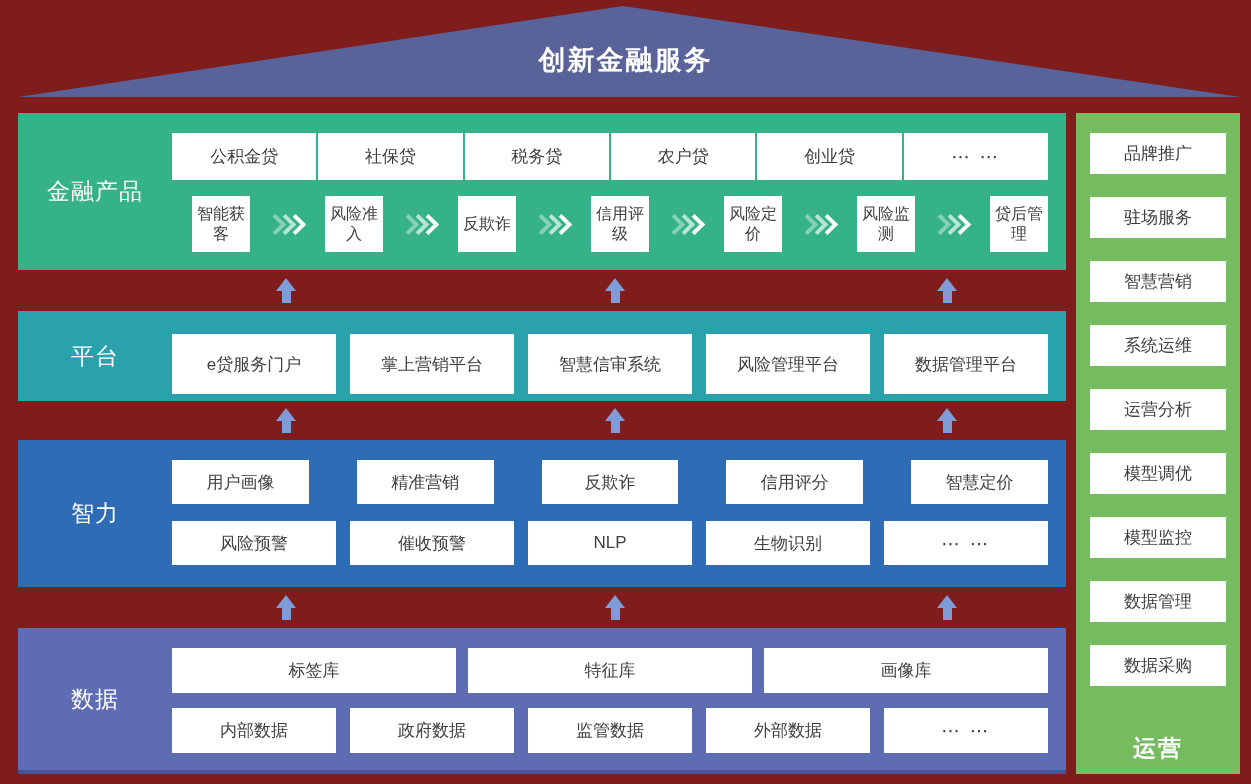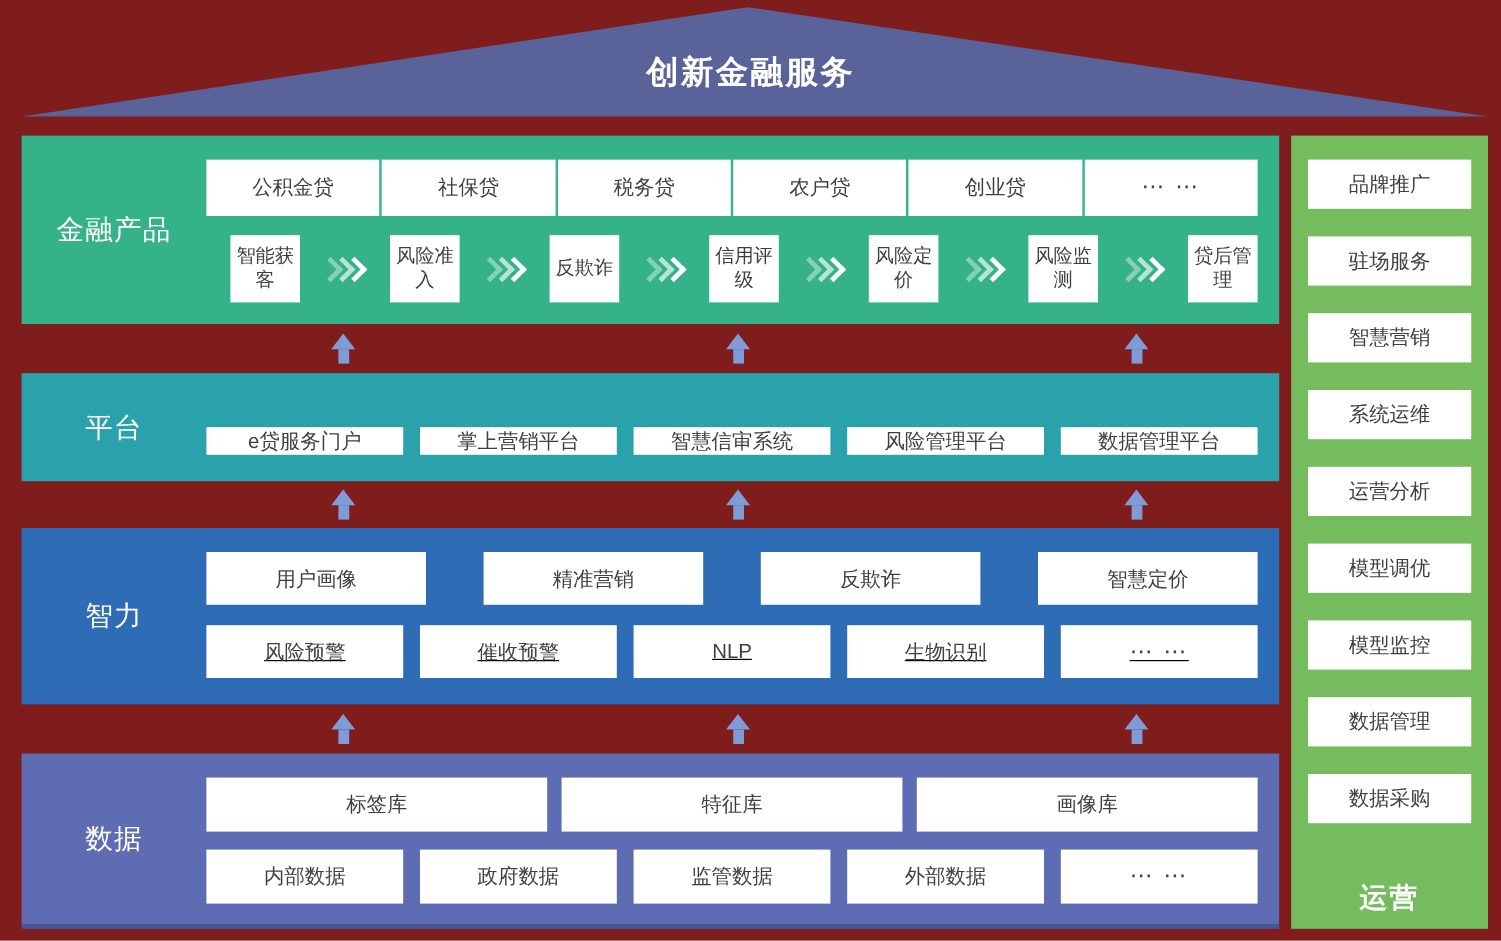--- a/index.html
+++ b/index.html
@@ -55,23 +55,23 @@
   .chev-group { display:flex; align-items:center; }
   .chv {
     width:11px; height:11px; border-top:4px solid #fff; border-right:4px solid #fff;
     transform:rotate(45deg); display:inline-block; margin-left:-5px;
   }
   .c1 { opacity:.40; } .c2 { opacity:.65; } .c3 { opacity:1; }
 
   
   .row-5 { gap:14px; } .row-5 .wbox { flex:1; }
   .row-3 { gap:12px; } .row-3 .wbox { flex:1; }
-  .platform-row { top:23px; height:45px;align-items:flex-end; }
+  .platform-row { top:23px; height:60px; }
   .intel-row1 { top:20px; height:44px;gap:48px; }
-  .intel-row2 { top:81px; height:44px;text-decoration:underline; }
+  .intel-row2 { top:81px; height:44px; }
   .data-row1 { top:20px; height:45px; }
   .data-row2 { top:80px; height:45px;border-radius:20px; }
 
   
   .arrow-row { position:absolute; left:18px; width:1048px; height:28px; }
   .arrow-row-1 { top:278px; } .arrow-row-2 { top:408px; } .arrow-row-3 { top:595px; }
   .arrow-up { position:absolute; width:20px; top:0; }
   .arrow-up::before {
     content:""; display:block; width:0; height:0; margin:0 auto;
     border-left:10px solid transparent; border-right:10px solid transparent;
@@ -186,20 +186,21 @@
     <div class="arrow-up a3"></div>
   </div>
 
   <section class="band band-intelligence">
     <div class="band-label">智力</div>
     <div class="band-content">
       <div class="row row-5 intel-row1">
         <div class="wbox">用户画像</div>
         <div class="wbox">精准营销</div>
         <div class="wbox">反欺诈</div>
+        <div class="wbox">信用评分</div>
         <div class="wbox">智慧定价</div>
       </div>
       <div class="row row-5 intel-row2">
         <div class="wbox">风险预警</div>
         <div class="wbox">催收预警</div>
         <div class="wbox">NLP</div>
         <div class="wbox">生物识别</div>
         <div class="wbox dots">⋯ ⋯</div>
       </div>
     </div>

